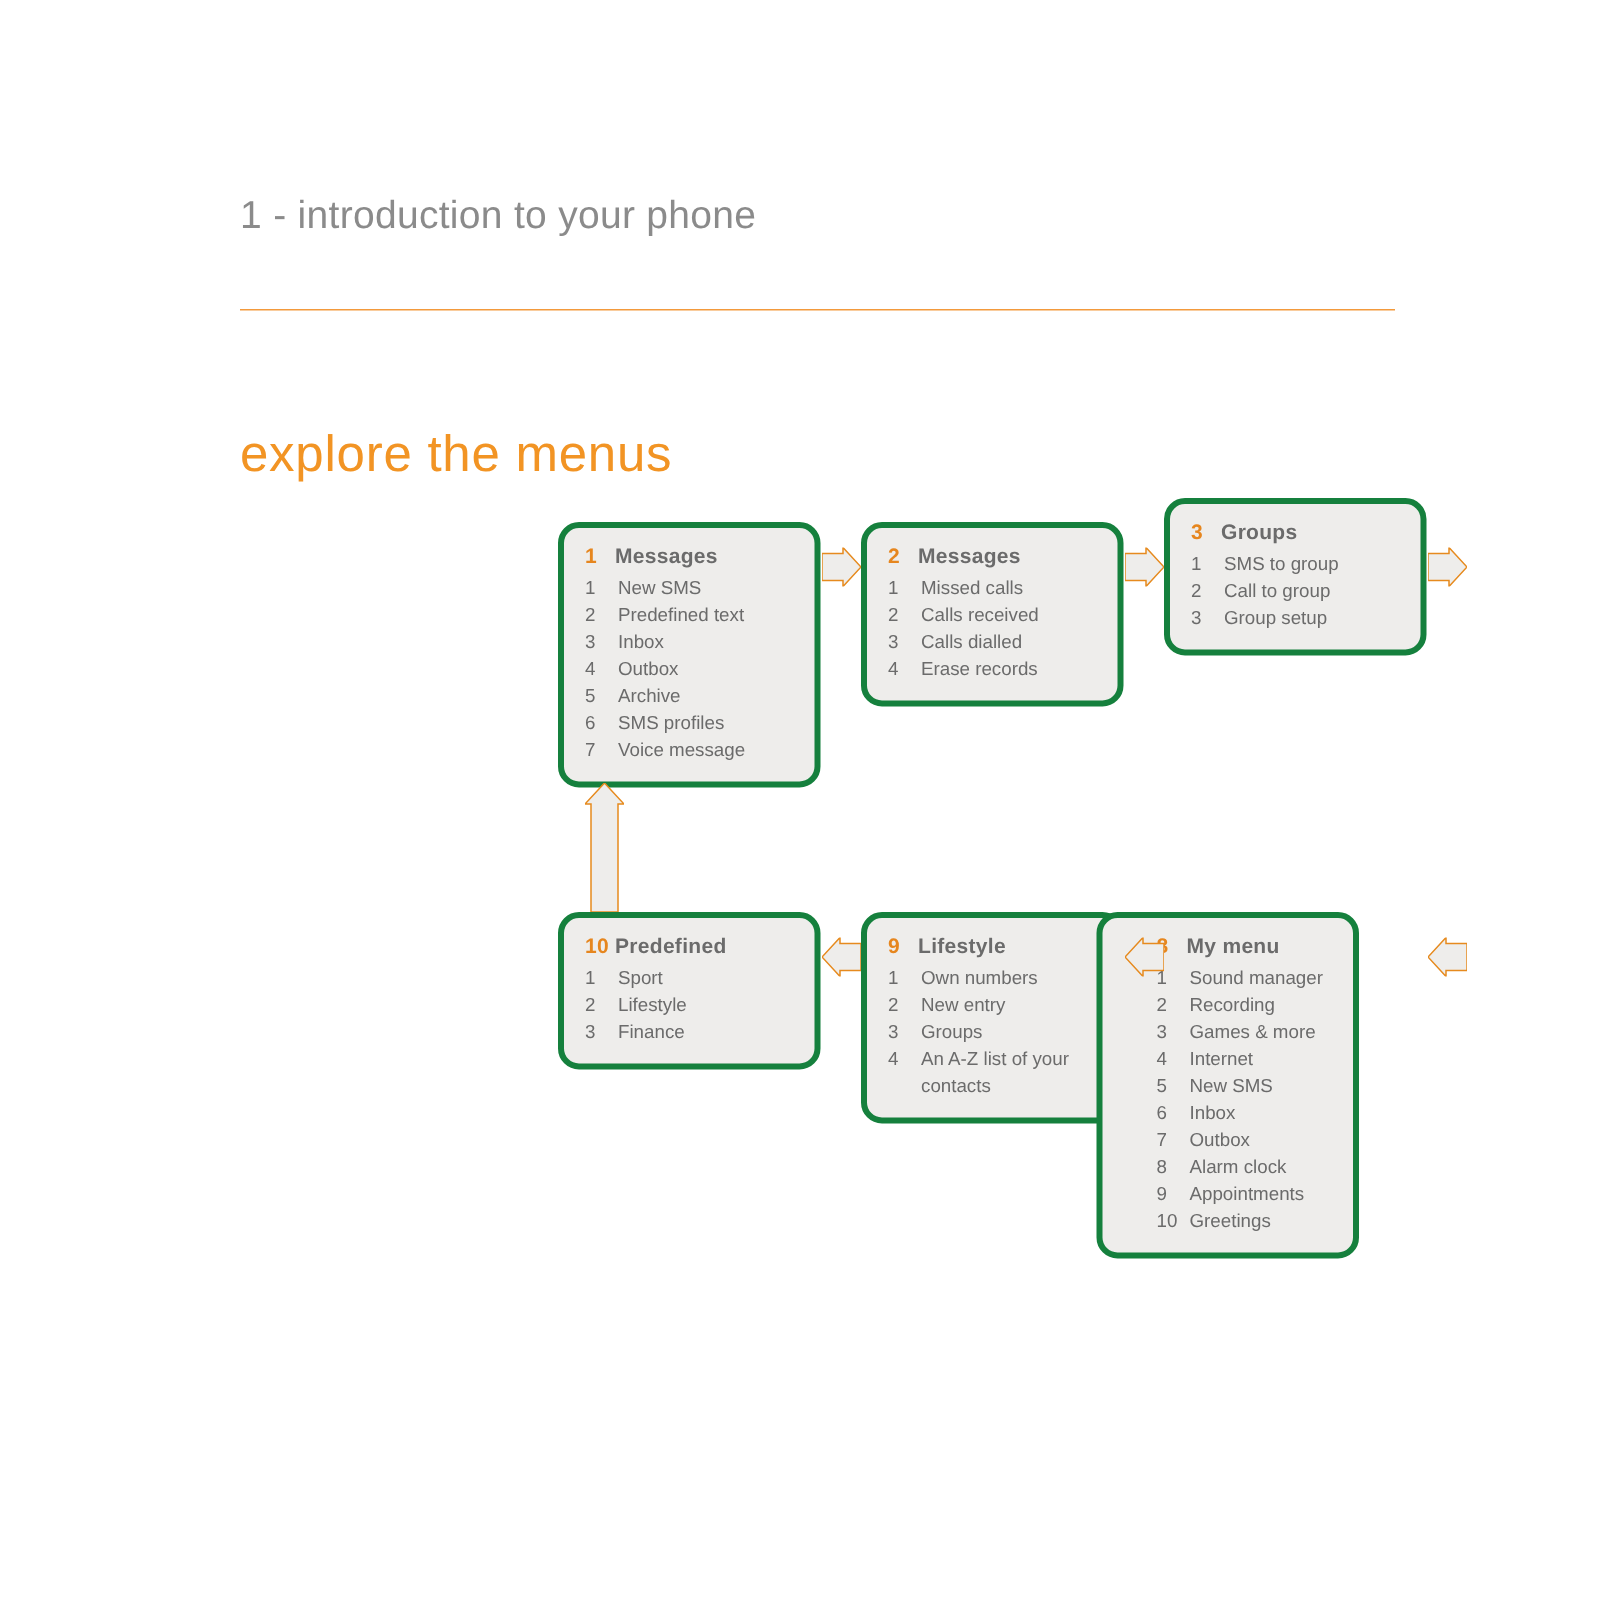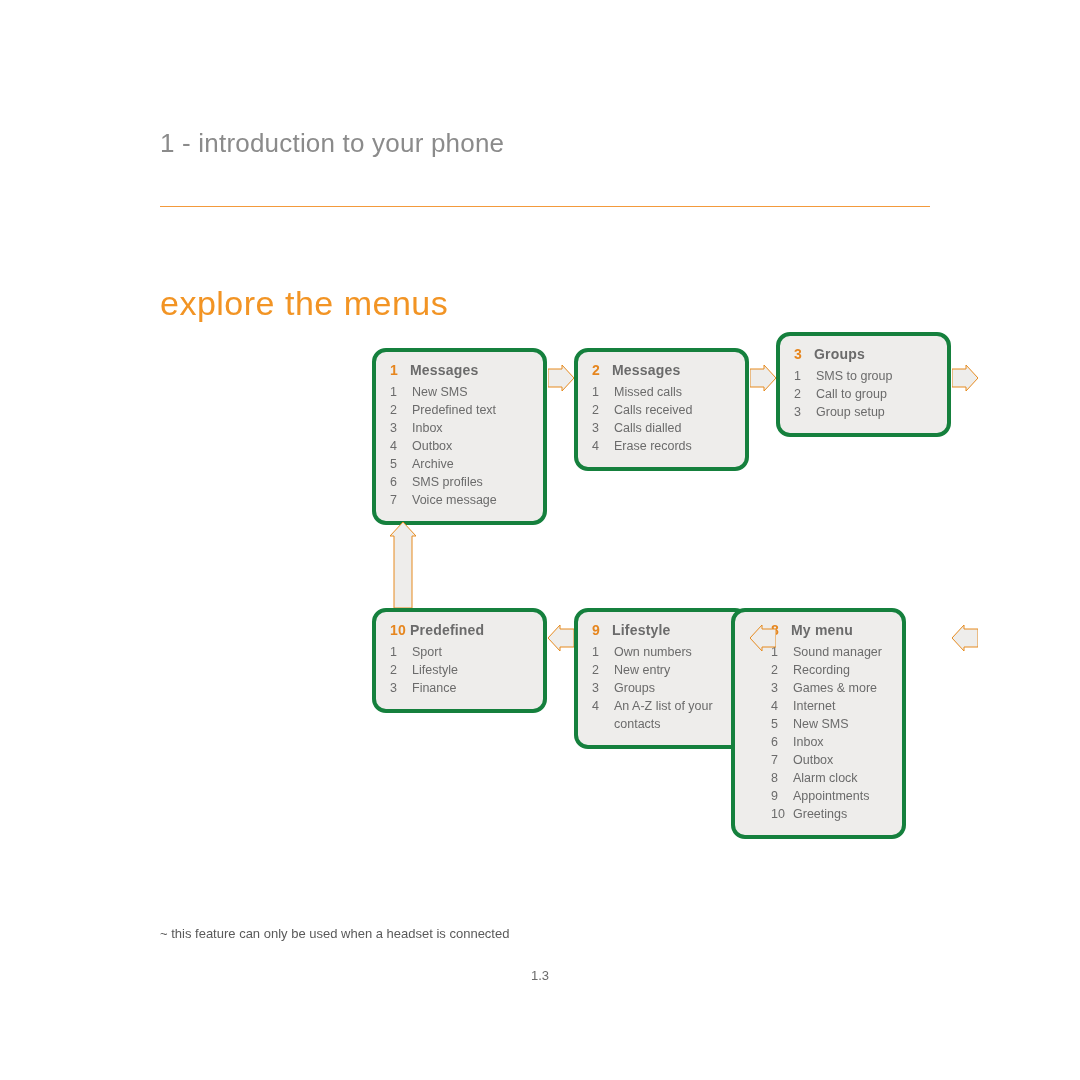--- a/index.html
+++ b/index.html
@@ -213,15 +213,13 @@
     <path d="M26 4 L12 4 L12 0 L0 13 L12 26 L12 22 L26 22 Z" fill="#eeedeb" stroke="#e68a1e" stroke-width="1"></path>
   </svg>
   <svg class="arrow-h" style="left:952px; top:625px;" width="26" height="26">
     <path d="M26 4 L12 4 L12 0 L0 13 L12 26 L12 22 L26 22 Z" fill="#eeedeb" stroke="#e68a1e" stroke-width="1"></path>
   </svg>
 
   <svg class="arrow-v" style="left:390px; top:522px;" width="26" height="86">
     <path d="M4 86 L4 14 L0 14 L13 0 L26 14 L22 14 L22 86 Z" fill="#eeedeb" stroke="#e68a1e" stroke-width="1"></path>
   </svg>
 
-  <div class="footnote">~ this feature can only be used when a headset is connected</div>
-  <div class="pagenum">1.3</div>
 </div>
 
 </body></html>

